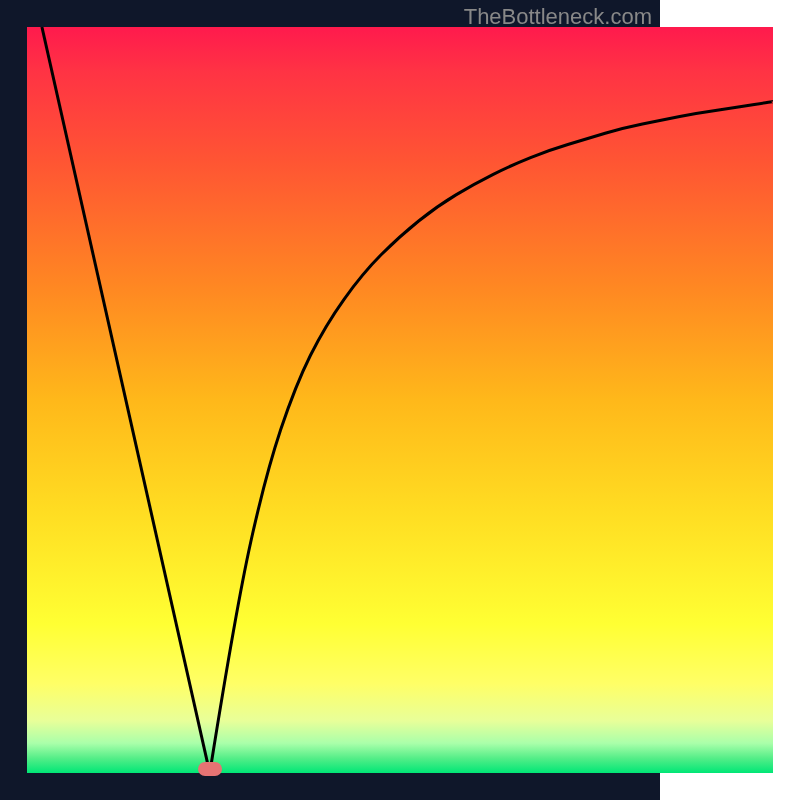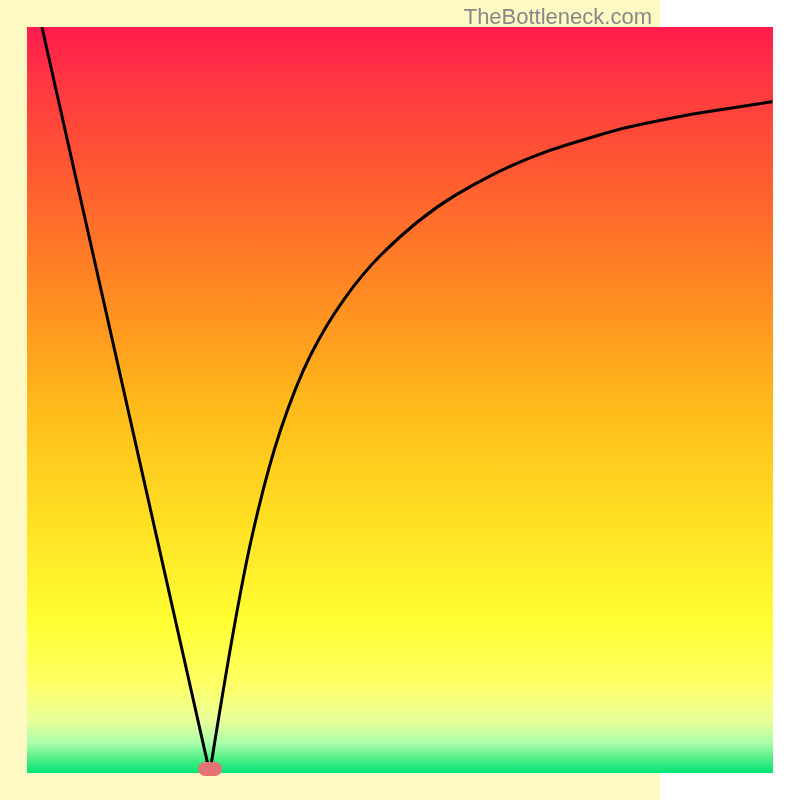--- a/index.html
+++ b/index.html
@@ -1,17 +1,17 @@
 <!DOCTYPE html>
 <html><head>
 <meta charset="utf-8">
 <style>
   * { margin: 0; padding: 0; box-sizing: border-box; }
   body { width: 800px; height: 800px; overflow: hidden; position: relative; font-family: Arial, sans-serif; }
-  .chart-container { width: 660px; height: 800px; position: relative; background: #fef9c3; }
+  .chart-container { width: 660px; height: 800px; position: relative; background: #0f172a; }
   .plot-area {
     position: absolute;
     left: 27px;
     top: 27px;
     width: 746px;
     height: 746px;
     background: linear-gradient(to bottom,
       #ff1a4d 0%,
       #ff3344 6%,
       #ff5533 18%,

